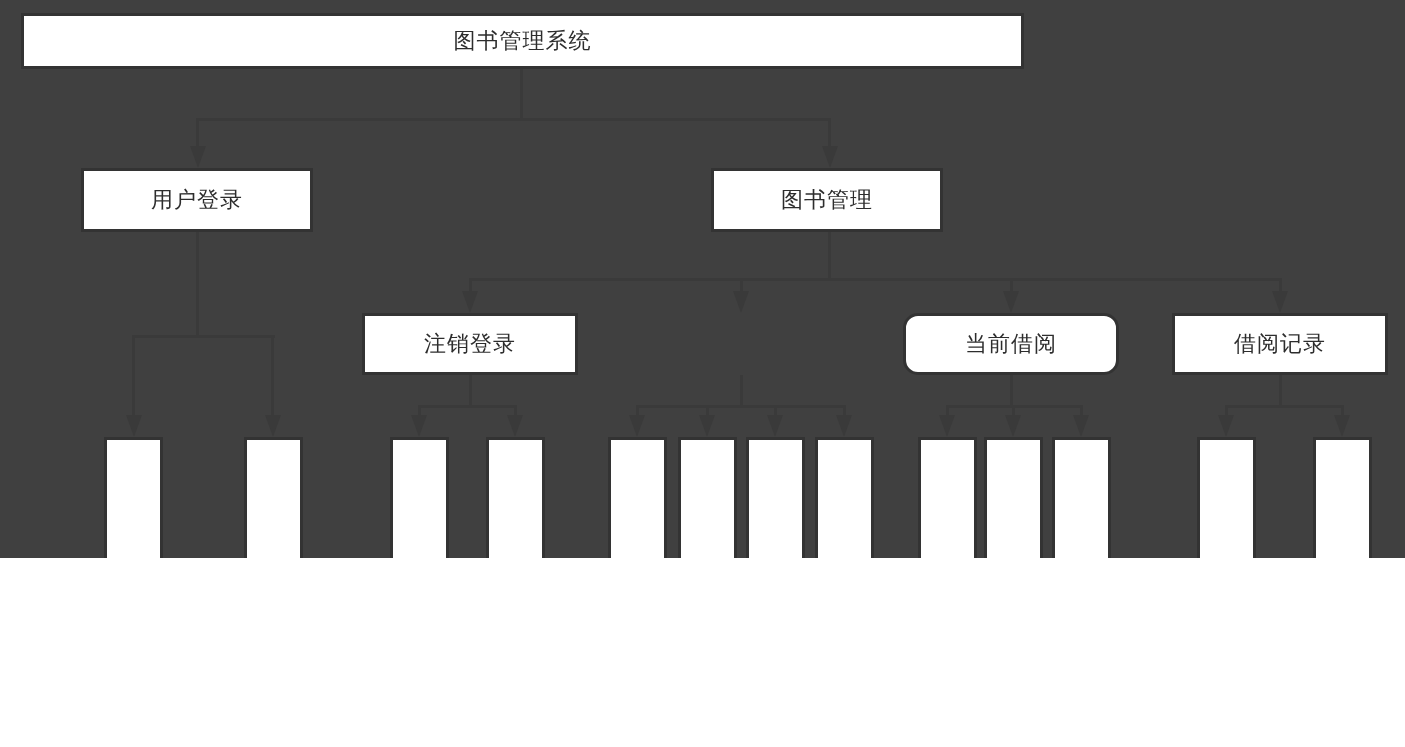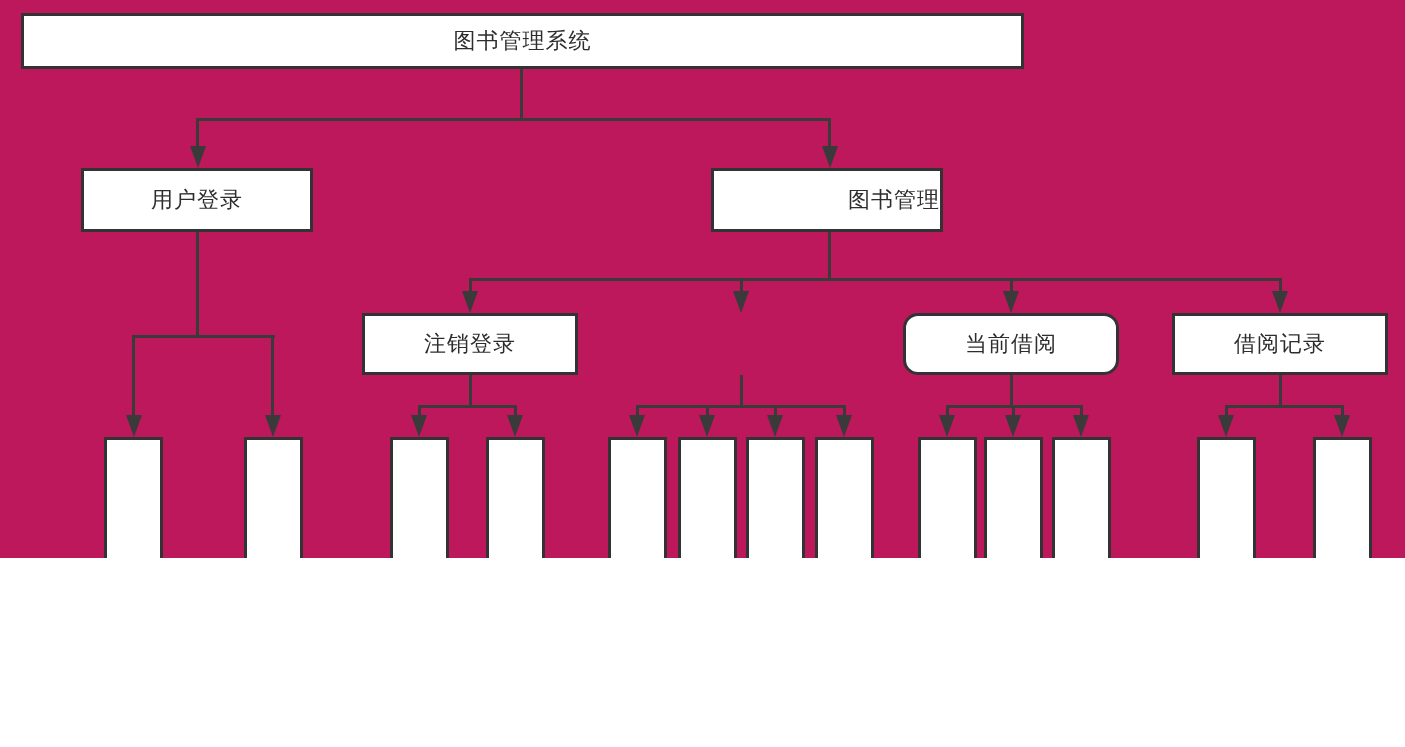--- a/index.html
+++ b/index.html
@@ -1,20 +1,20 @@
 <!DOCTYPE html>
 <html><head>
 <meta charset="utf-8">
 <style>
   html,body{margin:0;padding:0;background:#ffffff;}
   .canvas{
     position:relative;
     width:1405px;
     height:558px;
-    background:#be185d;
+    background:#404040;
     font-family:Liberation Sans, sans-serif;
     overflow:hidden;
   }
   .box{
     position:absolute;
     box-sizing:border-box;
     border:3px solid #333333;
     background:#ffffff;
     display:flex;
     align-items:center;
@@ -60,21 +60,21 @@
   <div class="line vl" style="left:520px;top:69px;height:51px;"></div>
   <div class="line hl" style="left:197px;top:118px;width:634px;"></div>
   <div class="line vl" style="left:196px;top:118px;height:30px;"></div>
   <div class="line vl" style="left:828px;top:118px;height:30px;"></div>
   <div class="arr" style="left:190px;top:146px;"></div>
   <div class="arr" style="left:822px;top:146px;"></div>
 
   <div class="box hbox" style="left:81px;top:168px;width:232px;height:64px;">
     <span>用户登录</span>
   </div>
-  <div class="box hbox" style="left:711px;top:168px;width:232px;height:64px;justify-content:flex-end;">
+  <div class="box hbox" style="left:711px;top:168px;width:232px;height:64px;">
     <span>图书管理</span>
   </div>
 
   <div class="line vl" style="left:196px;top:232px;height:103px;"></div>
   <div class="line hl" style="left:132px;top:335px;width:143px;"></div>
   <div class="line vl" style="left:132px;top:335px;height:82px;"></div>
   <div class="line vl" style="left:271px;top:335px;height:82px;"></div>
   <div class="arr" style="left:126px;top:415px;"></div>
   <div class="arr" style="left:265px;top:415px;"></div>
 

